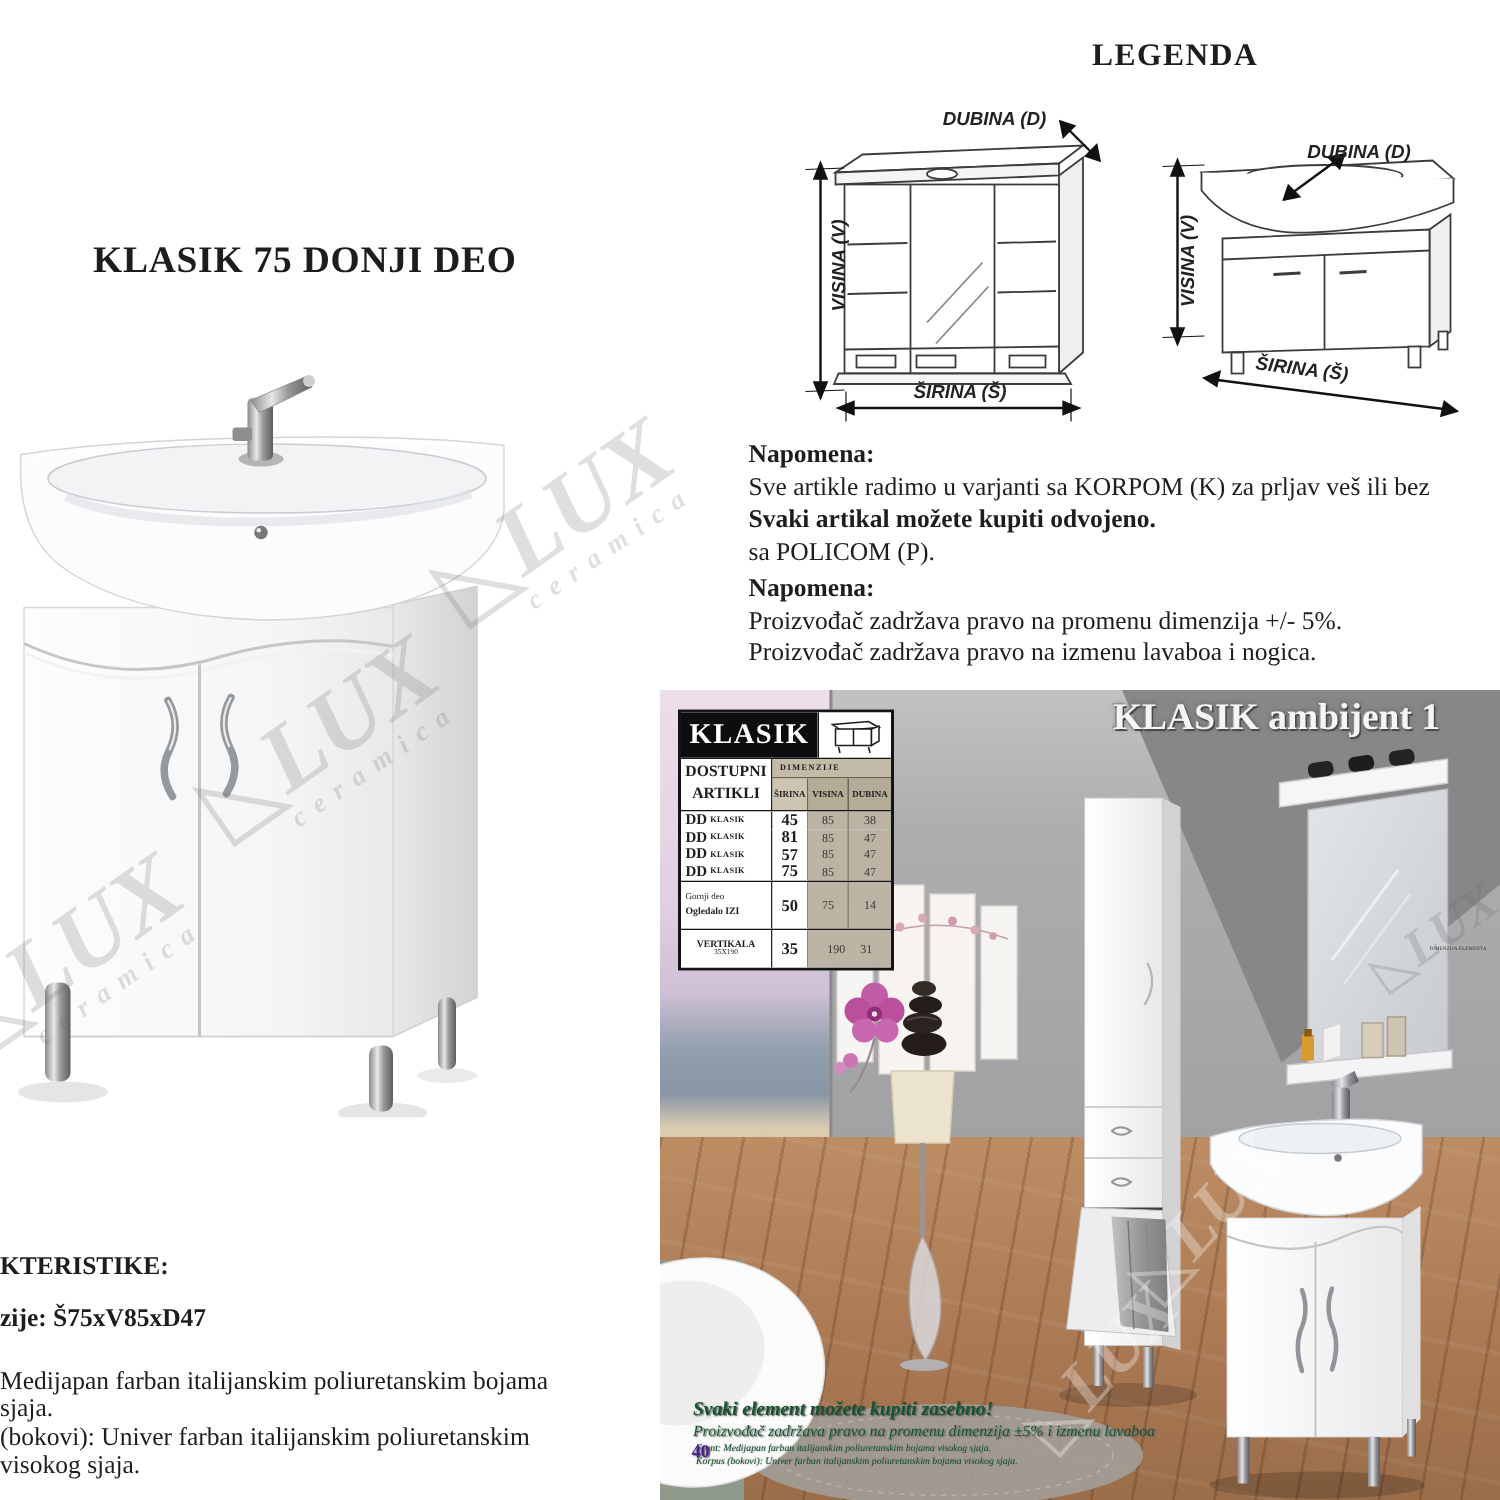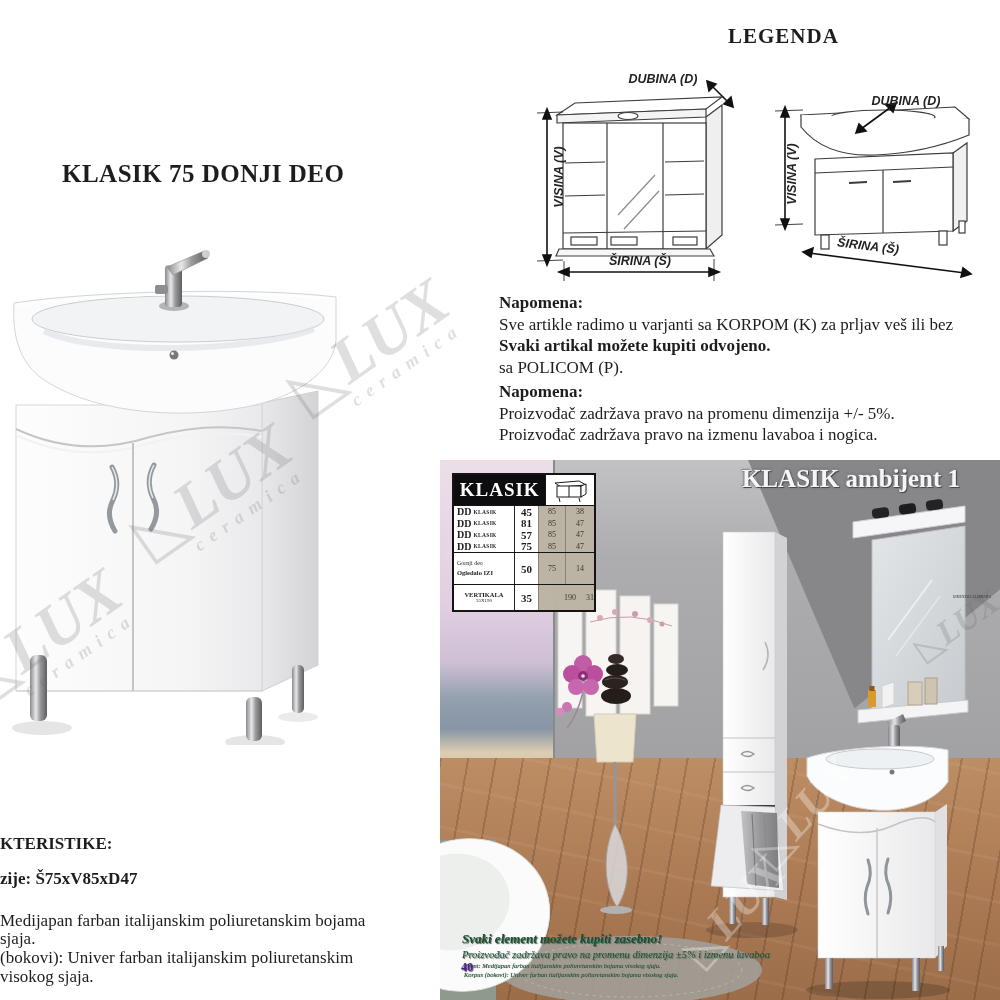--- a/index.html
+++ b/index.html
@@ -85,21 +85,21 @@
   .cd{width:28px;background:rgba(176,168,150,.85);font-size:8px;color:#3c3830;}
   .kt-dd .kt-row{height:11.5px;justify-content:flex-end;}
   .dd-name{font-size:10px;font-weight:bold;}
   .dd-sub{font-size:5.5px;font-weight:bold;letter-spacing:.3px;margin-left:2px;}
   .kt-gornji{border-top:1.5px solid #141414;height:31px;}
   .g-name{flex-direction:column;align-items:flex-start;justify-content:center;font-size:6px;line-height:1.5;}
   .g-sub{font-size:6.5px;font-weight:bold;}
   .kt-vert{border-top:1.5px solid #141414;height:25px;}
   .v-name{flex-direction:column;align-items:center;justify-content:center;font-size:6.5px;font-weight:bold;line-height:1.2;padding-left:0;}
   .v-sub{font-size:5px;font-weight:normal;}
-  .cvd{width:55px;background:rgba(176,168,150,.85);display:flex;flex-direction:column;align-items:flex-end;justify-content:center;}
+  .cvd{width:55px;background:rgba(176,168,150,.85);display:flex;flex-direction:column;align-items:center;justify-content:center;}
   .cvd .nums{font-size:8px;color:#3c3830;display:flex;gap:10px;}
   .cvd .note{font-size:3.2px;color:#2c2820;letter-spacing:.2px;margin-top:1px;}
 </style>
 </head>
 <body>
 
 <div class="page">
 
   <h1 class="doc-title" style="margin:0;">KLASIK 75 DONJI DEO</h1>
 
@@ -430,20 +430,31 @@
               <polygon points="6,6 30,4 37,8 12,10"></polygon>
               <rect x="8" y="9" width="24" height="11"></rect>
               <polygon points="32,9 37,7 37,17 32,20"></polygon>
               <line x1="20" y1="9" x2="20" y2="20"></line>
               <line x1="10" y1="21" x2="11" y2="25"></line>
                 <line x1="30" y1="21" x2="31" y2="25"></line>
             </g>
           </svg>
         </div>
       </div>
+      <div class="kt-head">
+        <div class="kt-avail">DOSTUPNI ARTIKLI</div>
+        <div class="kt-headR">
+          <div class="kt-dim">DIMENZIJE</div>
+          <div class="kt-cols">
+            <div class="kt-ch ch-s">ŠIRINA</div>
+            <div class="kt-ch ch-v">VISINA</div>
+            <div class="kt-ch ch-d">DUBINA</div>
+          </div>
+        </div>
+      </div>
       <div class="kt-dd">
         <div class="kt-row">
           <div class="cell cname">
               <span class="dd-name">DD</span>
               <span class="dd-sub">KLASIK</span>
             </div>
           <div class="cell cs">45</div>
           <div class="cell cv">85</div>
           <div class="cell cd">38</div>
         </div>

